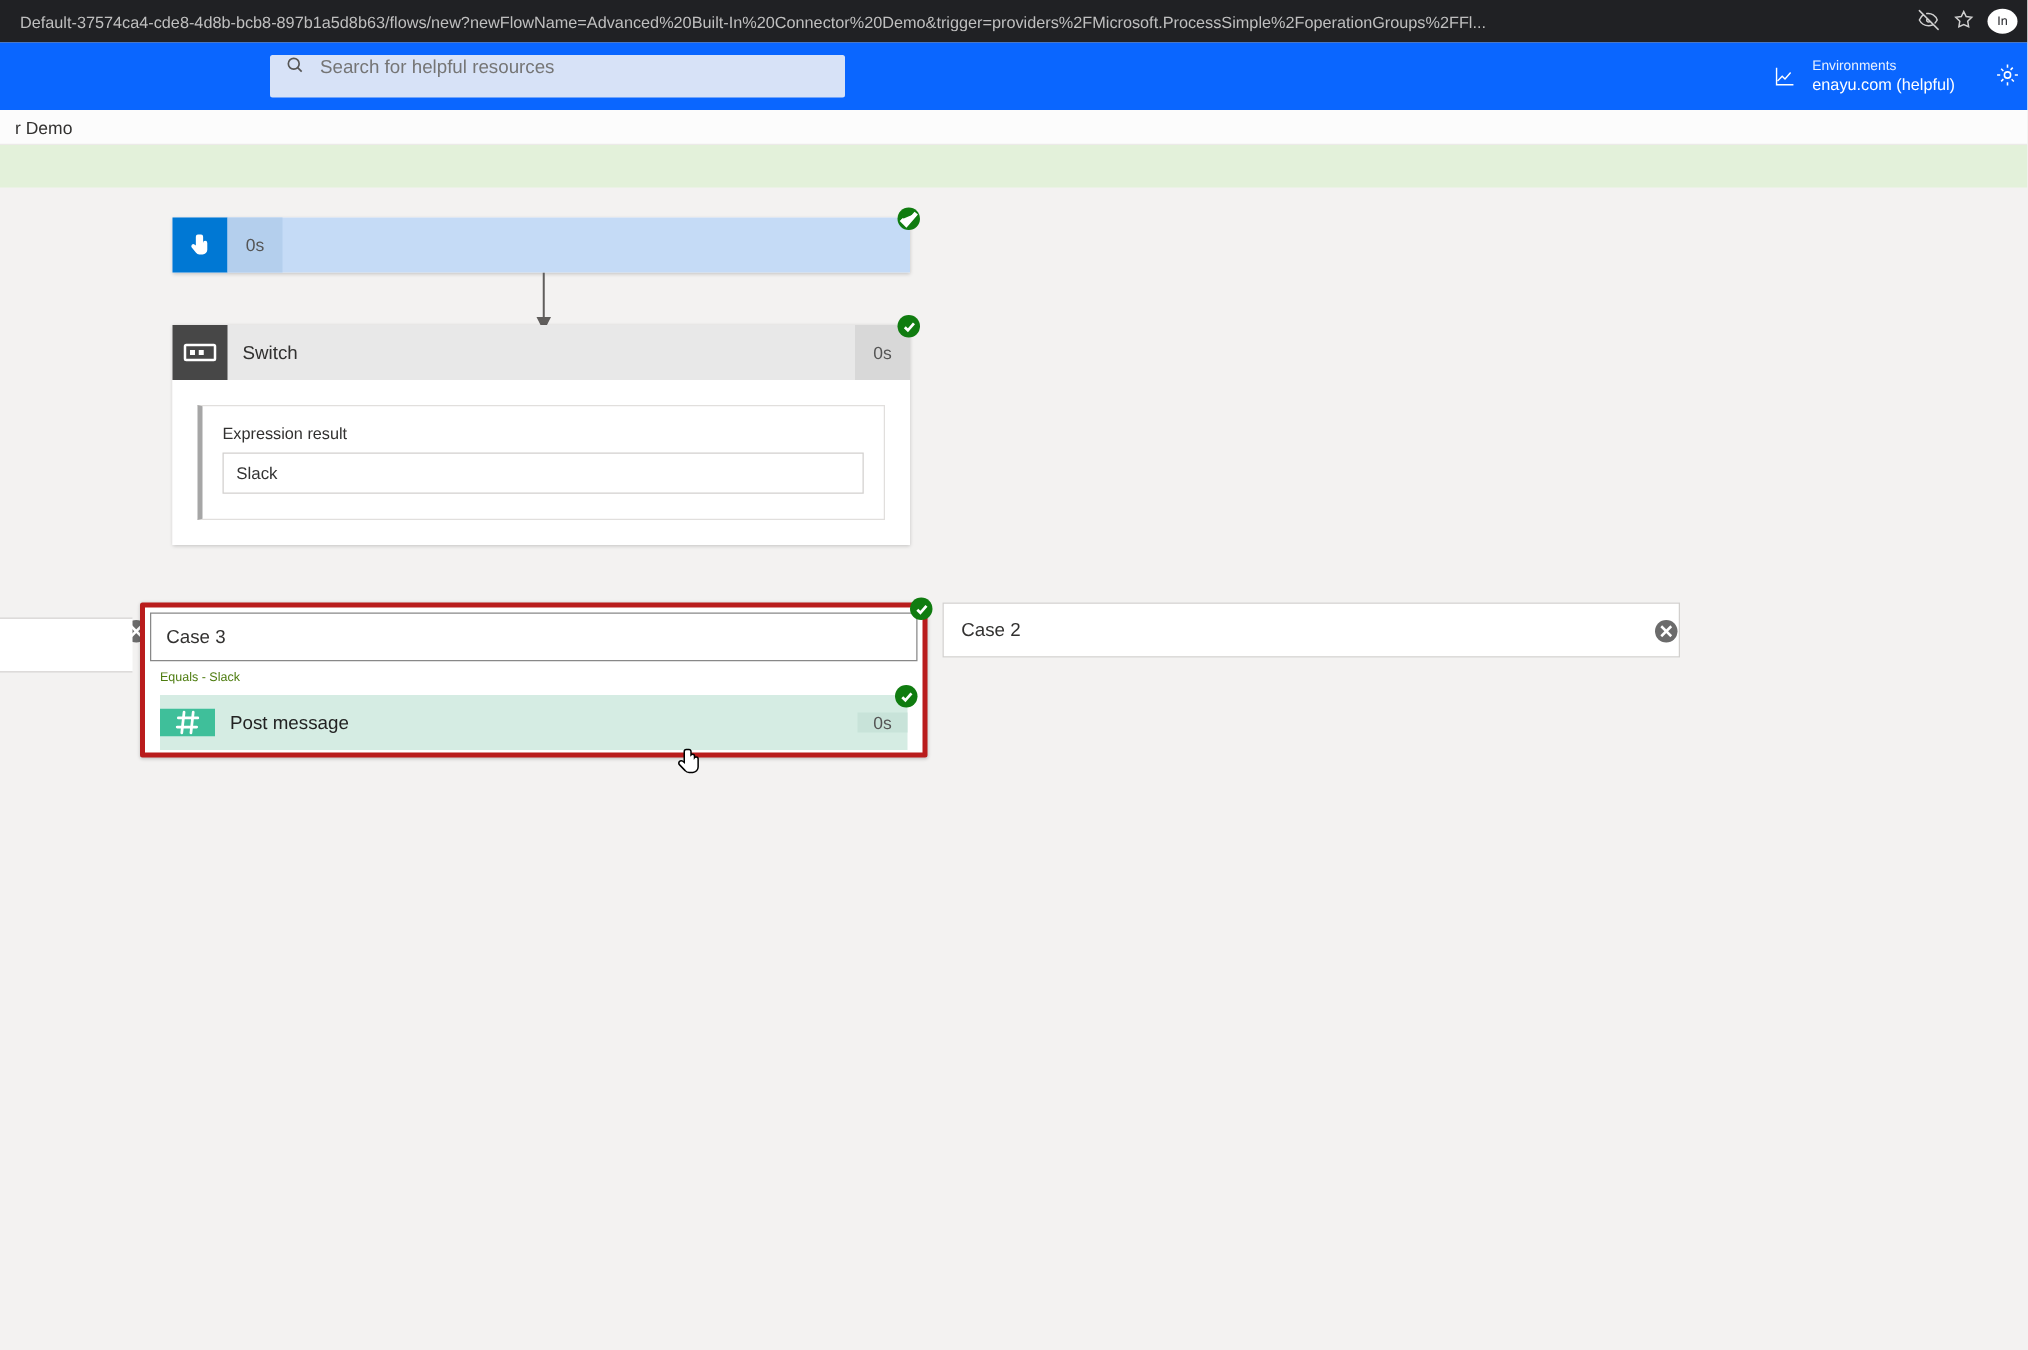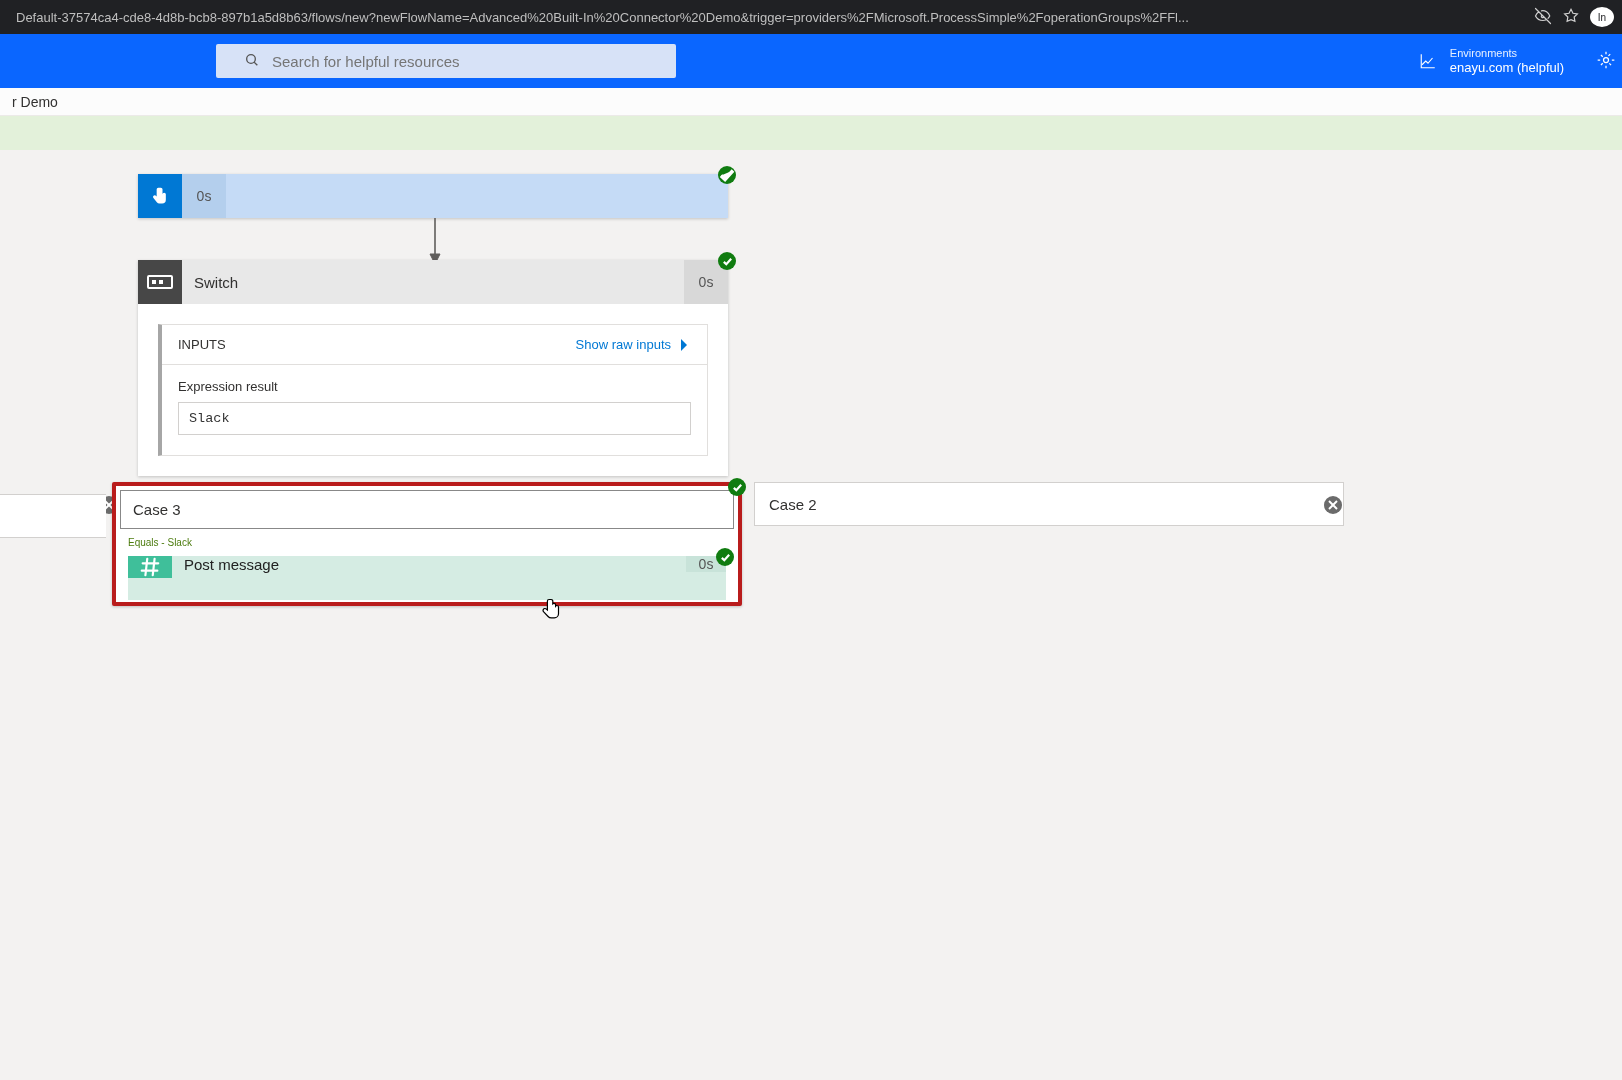--- a/index.html
+++ b/index.html
@@ -6,21 +6,21 @@
   *{box-sizing:border-box}
   
   .browser-bar{background:#202124;height:34px;display:flex;align-items:center;padding:0 8px;color:#bfbfbf;font-size:13px;position:relative}
   .url{white-space:nowrap;overflow:hidden;text-overflow:ellipsis;flex:1;padding:0 8px}
   .browser-icons{display:flex;align-items:center;gap:10px;color:#cfcfcf}
   .browser-icons svg{width:18px;height:18px;fill:#cfcfcf}
   .avatar-circle{width:24px;height:20px;border-radius:50%;background:#fff;display:flex;align-items:center;justify-content:center;font-size:10px;color:#202124}
   
   .suite-header{background:#0a66ff;height:54px;display:flex;align-items:center;position:relative}
   .search-wrap{position:absolute;left:216px;width:460px}
-  .search-box{height:34px;background:#d7e2f7;border:none;border-radius:2px;display:flex;align-items:center;padding:0 28px;color:#555}
+  .search-box{height:34px;background:#d7e2f7;border:none;border-radius:2px;display:flex;align-items:flex-start;padding:0 12px;color:#555}
   .search-box svg{width:16px;height:16px;margin-right:10px;stroke:#555;fill:none;stroke-width:2}
   .search-box input{border:none;background:transparent;outline:none;flex:1;font-size:15px;color:#333}
   .env-block{position:absolute;right:58px;color:#fff;font-size:12px;line-height:1.2;display:flex;align-items:center;gap:13px}
   .env-block .env-txt .lbl{font-size:11px;opacity:.9}
   .env-block .env-txt .val{font-size:13px}
   .env-block svg{width:18px;height:18px;fill:none;stroke:#fff;stroke-width:1.5}
   .gear-right{position:absolute;right:6px;color:#fff}
   .gear-right svg{width:20px;height:20px;fill:none;stroke:#fff;stroke-width:1.5}
   
   .crumb-bar{background:#fcfcfc;height:28px;display:flex;align-items:center;padding:0 12px;font-size:14px;color:#323130;border-bottom:1px solid #eceae8}
@@ -51,27 +51,27 @@
   #switch .step-icon .sw-ic::before,#switch .step-icon .sw-ic::after{content:"";position:absolute;top:3px;width:4px;height:4px;background:#fff}
   #switch .step-icon .sw-ic::before{left:3px}
   #switch .step-icon .sw-ic::after{left:10px}
   .switch-body{background:#fff;padding:20px}
   .inputs-card{border:1px solid #e1dfdd;border-left:4px solid #a6a6a6}
   .inputs-head{display:flex;align-items:center;justify-content:space-between;padding:12px 16px;border-bottom:1px solid #e1dfdd;font-size:13px;color:#323130}
   .inputs-head .raw{color:#0078d4;font-size:13px;display:flex;align-items:center;gap:6px}
   .inputs-head .raw svg{width:14px;height:14px;fill:#0078d4}
   .inputs-body{padding:14px 16px 20px}
   .inputs-body .lbl{font-size:13px;color:#323130;margin-bottom:8px}
-  .inputs-body .val-box{border:1px solid #d2d0ce;padding:8px 10px;font-family:Liberation Mono, monospace;font-size:13.5px;color:#333}
+  .inputs-body .val-box{border:1px solid #d2d0ce;padding:8px 10px;font-family:Liberation Sans, sans-serif;font-size:13.5px;color:#333}
   
   .cases-row{position:absolute;top:332px;left:0;right:0;height:180px}
   .case-box{position:absolute;top:0;background:#fff;border:4px solid #b91c1c;border-radius:2px;box-shadow:0 1px 3px rgba(0,0,0,.2)}
   .case-title{background:#fff;border:1px solid #888;margin:4px;padding:10px 12px;font-size:15px}
   .case-sub{padding:4px 12px 8px;color:#4d7c0f;font-size:10px}
-  .case-action{margin:0 12px 2px;display:flex;align-items:flex-start;height:44px;background:#d5ece3;position:relative}
+  .case-action{margin:0 12px 2px;display:flex;align-items:center;height:44px;background:#d5ece3;position:relative}
   .case-action .aicon{width:44px;background:#3fbf9a;display:flex;align-items:center;justify-content:center}
   .case-action .aicon svg{width:22px;height:22px;fill:#fff}
   .case-action .atitle{flex:1;display:flex;align-items:center;padding:0 12px;font-size:15px;color:#222}
   .case-action .atime{width:40px;display:flex;align-items:center;justify-content:center;font-size:14px;color:#555;background:#c8e3d9}
   .case-plain{position:absolute;top:0;background:#fff;border:1px solid #d2d0ce;height:44px;display:flex;align-items:center;padding:0 14px;font-size:15px}
   
   .success-dot{position:absolute;width:18px;height:18px;border-radius:50%;background:#107c10;display:flex;align-items:center;justify-content:center}
   .success-dot svg{width:11px;height:11px;stroke:#fff;stroke-width:2.4;fill:none}
   
   .close-dot{position:absolute;width:18px;height:18px;border-radius:50%;background:#6b6b6b;display:flex;align-items:center;justify-content:center}
@@ -160,29 +160,20 @@
   <div id="switch" class="flow-step">
     <div class="step-header">
       <div class="step-icon">
           <span class="sw-ic"></span>
         </div>
       <div class="step-title">Switch</div>
       <div class="step-time">0s</div>
     </div>
     <div class="switch-body">
       <div class="inputs-card">
-        <div class="inputs-head">
-          <span>INPUTS</span>
-          <span class="raw">
-            <span>Show raw inputs</span>
-            <svg viewBox="0 0 14 14">
-                <path d="M4 1l6 6-6 6z"></path>
-              </svg>
-          </span>
-        </div>
         <div class="inputs-body">
           <div class="lbl">Expression result</div>
           <div class="val-box">Slack</div>
         </div>
       </div>
     </div>
     <div class="success-dot" style="top:-8px;right:-8px">
         <svg viewBox="0 0 12 12">
           <polyline points="2,6.4 4.7,9 10,3"></polyline>
         </svg>

